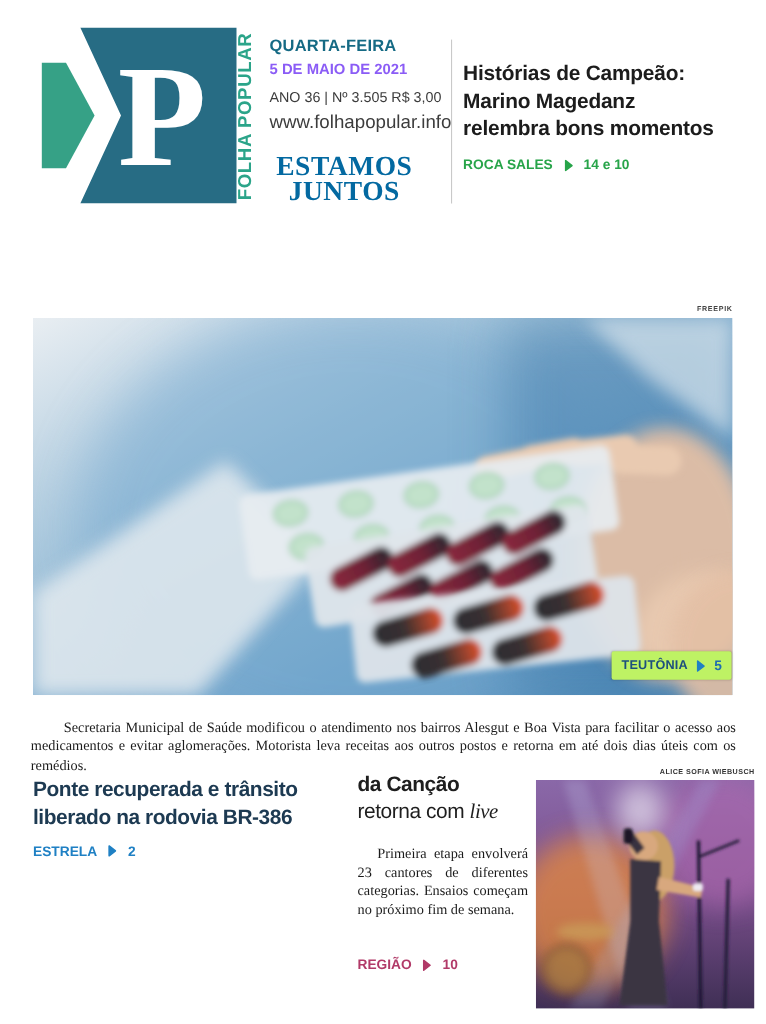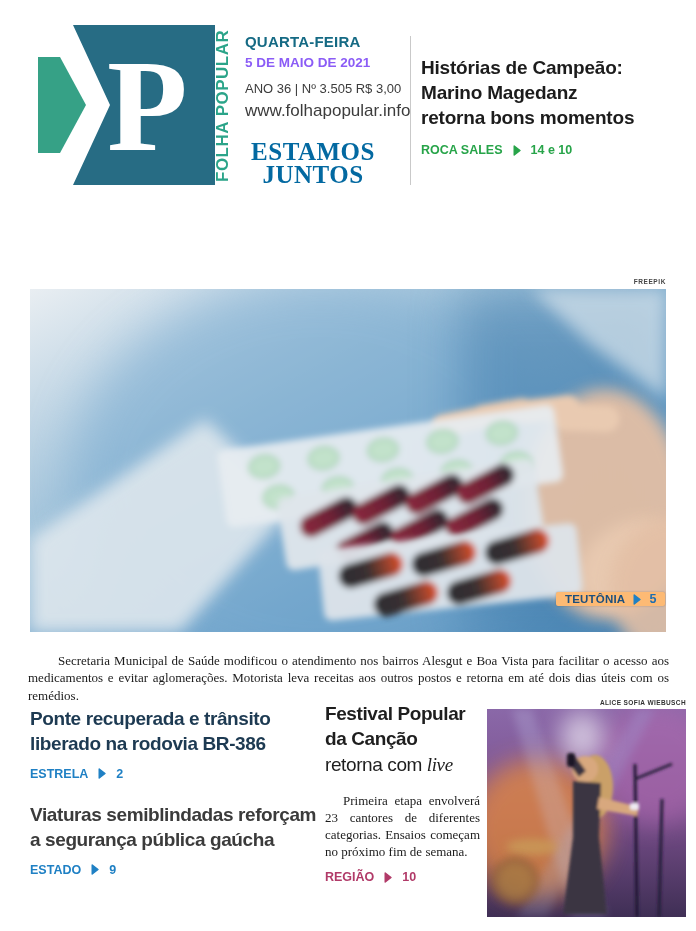--- a/index.html
+++ b/index.html
@@ -35,21 +35,21 @@
   .magenta{color:#b13a68;}
 
   #topstory .kicker{margin-top:13px;}
 
   
   #headline{position:absolute;left:28px;top:222px;width:644px;
             font-size:45px;font-weight:bold;color:#141414;letter-spacing:-2.4px;white-space:nowrap;}
   #freepik{position:absolute;left:30px;top:278px;width:636px;text-align:right;
            font-size:6.5px;color:#444;letter-spacing:.6px;font-weight:bold;}
   #leadphoto{position:absolute;left:30px;top:289px;width:636px;height:343px;overflow:hidden;}
-  #badge{position:absolute;left:556px;top:592px;height:14px;background:#fdba74;border-radius:2px;
+  #badge{position:absolute;left:556px;top:592px;height:26px;background:#bef264;border-radius:2px;
          display:flex;align-items:center;padding:0 9px;box-shadow:0 0 2px rgba(0,0,0,.25);}
   #badge .lbl{font-size:11.5px;font-weight:bold;color:#1d4f7d;margin-right:8px;letter-spacing:.2px;}
   #badge .num{font-size:12.5px;font-weight:bold;color:#1f6eb0;margin-left:8px;}
   #caption{position:absolute;left:28px;top:639px;width:641px;
            font-family:"Liberation Serif",serif;font-size:13px;line-height:1.33;color:#1b1b1b;
            text-align:justify;text-indent:30px;}
 
   
   .story-h{font-size:19px;font-weight:bold;line-height:1.34;letter-spacing:-.4px;white-space:nowrap;}
   #story-bridge{position:absolute;left:30px;top:706px;}
@@ -95,21 +95,21 @@
   <div id="slogan">
     <div>ESTAMOS</div>
     <div>JUNTOS</div>
   </div>
 
   <div id="mast-divider"></div>
 
   <div id="topstory">
     <div class="ts-line">Histórias de Campeão:</div>
     <div class="ts-line">Marino Magedanz</div>
-    <div class="ts-line">retorna bons momentos</div>
+    <div class="ts-line">relembra bons momentos</div>
     <div class="kicker green">
       <span class="lbl">ROCA SALES</span>
       <svg class="play" width="8" height="11" viewBox="0 0 8 11">
         <path d="M1.2 1 L7 5.5 L1.2 10 Z" fill="#27a449" stroke="#27a449" stroke-width="1.4" stroke-linejoin="round"></path>
       </svg>
       <span class="num">14 e 10</span>
     </div>
   </div>
 
   <div id="freepik">FREEPIK</div>
@@ -216,34 +216,22 @@
     <div class="story-h">liberado na rodovia BR-386</div>
     <div class="kicker blue">
       <span class="lbl">ESTRELA</span>
       <svg class="play" width="8" height="11" viewBox="0 0 8 11">
         <path d="M1.2 1 L7 5.5 L1.2 10 Z" fill="#1f80c4" stroke="#1f80c4" stroke-width="1.4" stroke-linejoin="round"></path>
       </svg>
       <span class="num">2</span>
     </div>
   </div>
 
-  <div id="story-security">
-    <div class="story-h">Viaturas semiblindadas reforçam</div>
-    <div class="story-h">a segurança pública gaúcha</div>
-    <div class="kicker blue">
-      <span class="lbl">ESTADO</span>
-      <svg class="play" width="8" height="11" viewBox="0 0 8 11">
-        <path d="M1.2 1 L7 5.5 L1.2 10 Z" fill="#1f80c4" stroke="#1f80c4" stroke-width="1.4" stroke-linejoin="round"></path>
-      </svg>
-      <span class="num">9</span>
-    </div>
-  </div>
 
   <div id="story-festival">
-    <div class="story-h">Festival Popular</div>
     <div class="story-h">da Canção</div>
     <div class="fest-sub"><span>retorna com </span><em>live</em></div>
     <p id="fest-body">Primeira etapa envolverá 23 cantores de diferentes categorias. Ensaios começam no próximo fim de semana.</p>
   </div>
   <div id="fest-kicker" class="kicker magenta">
     <span class="lbl">REGIÃO</span>
     <svg class="play" width="8" height="11" viewBox="0 0 8 11">
       <path d="M1.2 1 L7 5.5 L1.2 10 Z" fill="#b13a68" stroke="#b13a68" stroke-width="1.4" stroke-linejoin="round"></path>
     </svg>
     <span class="num">10</span>

